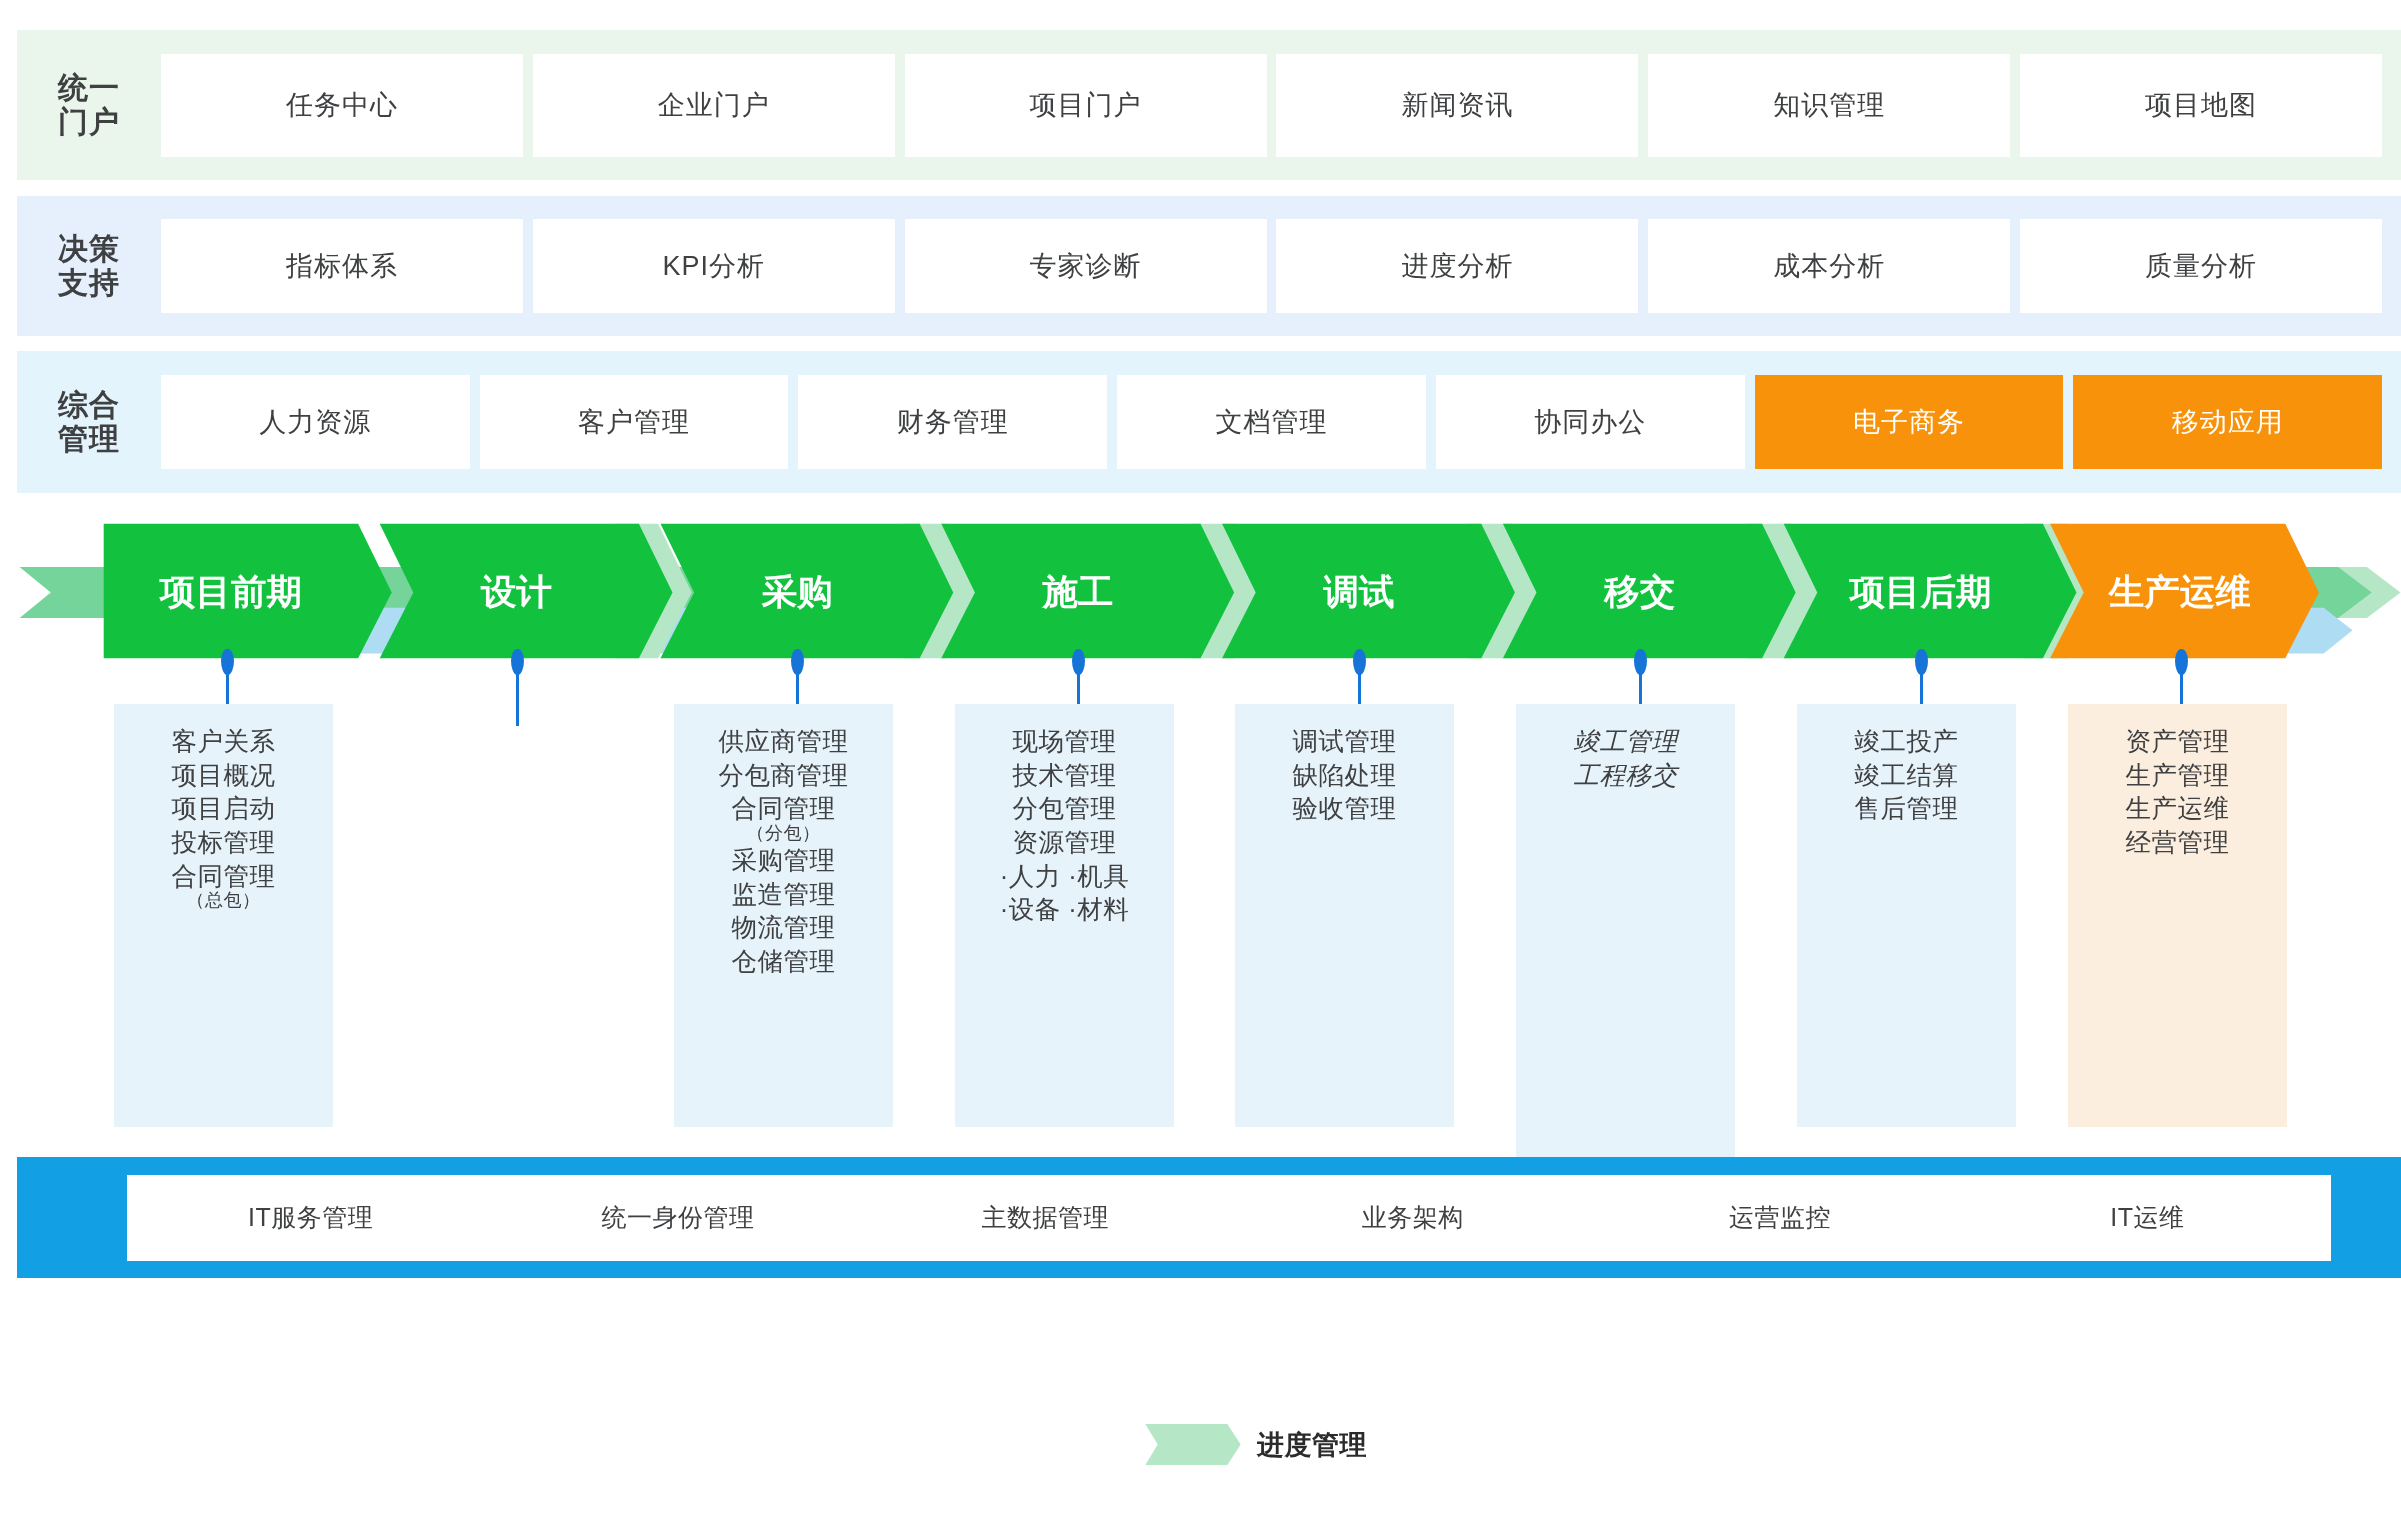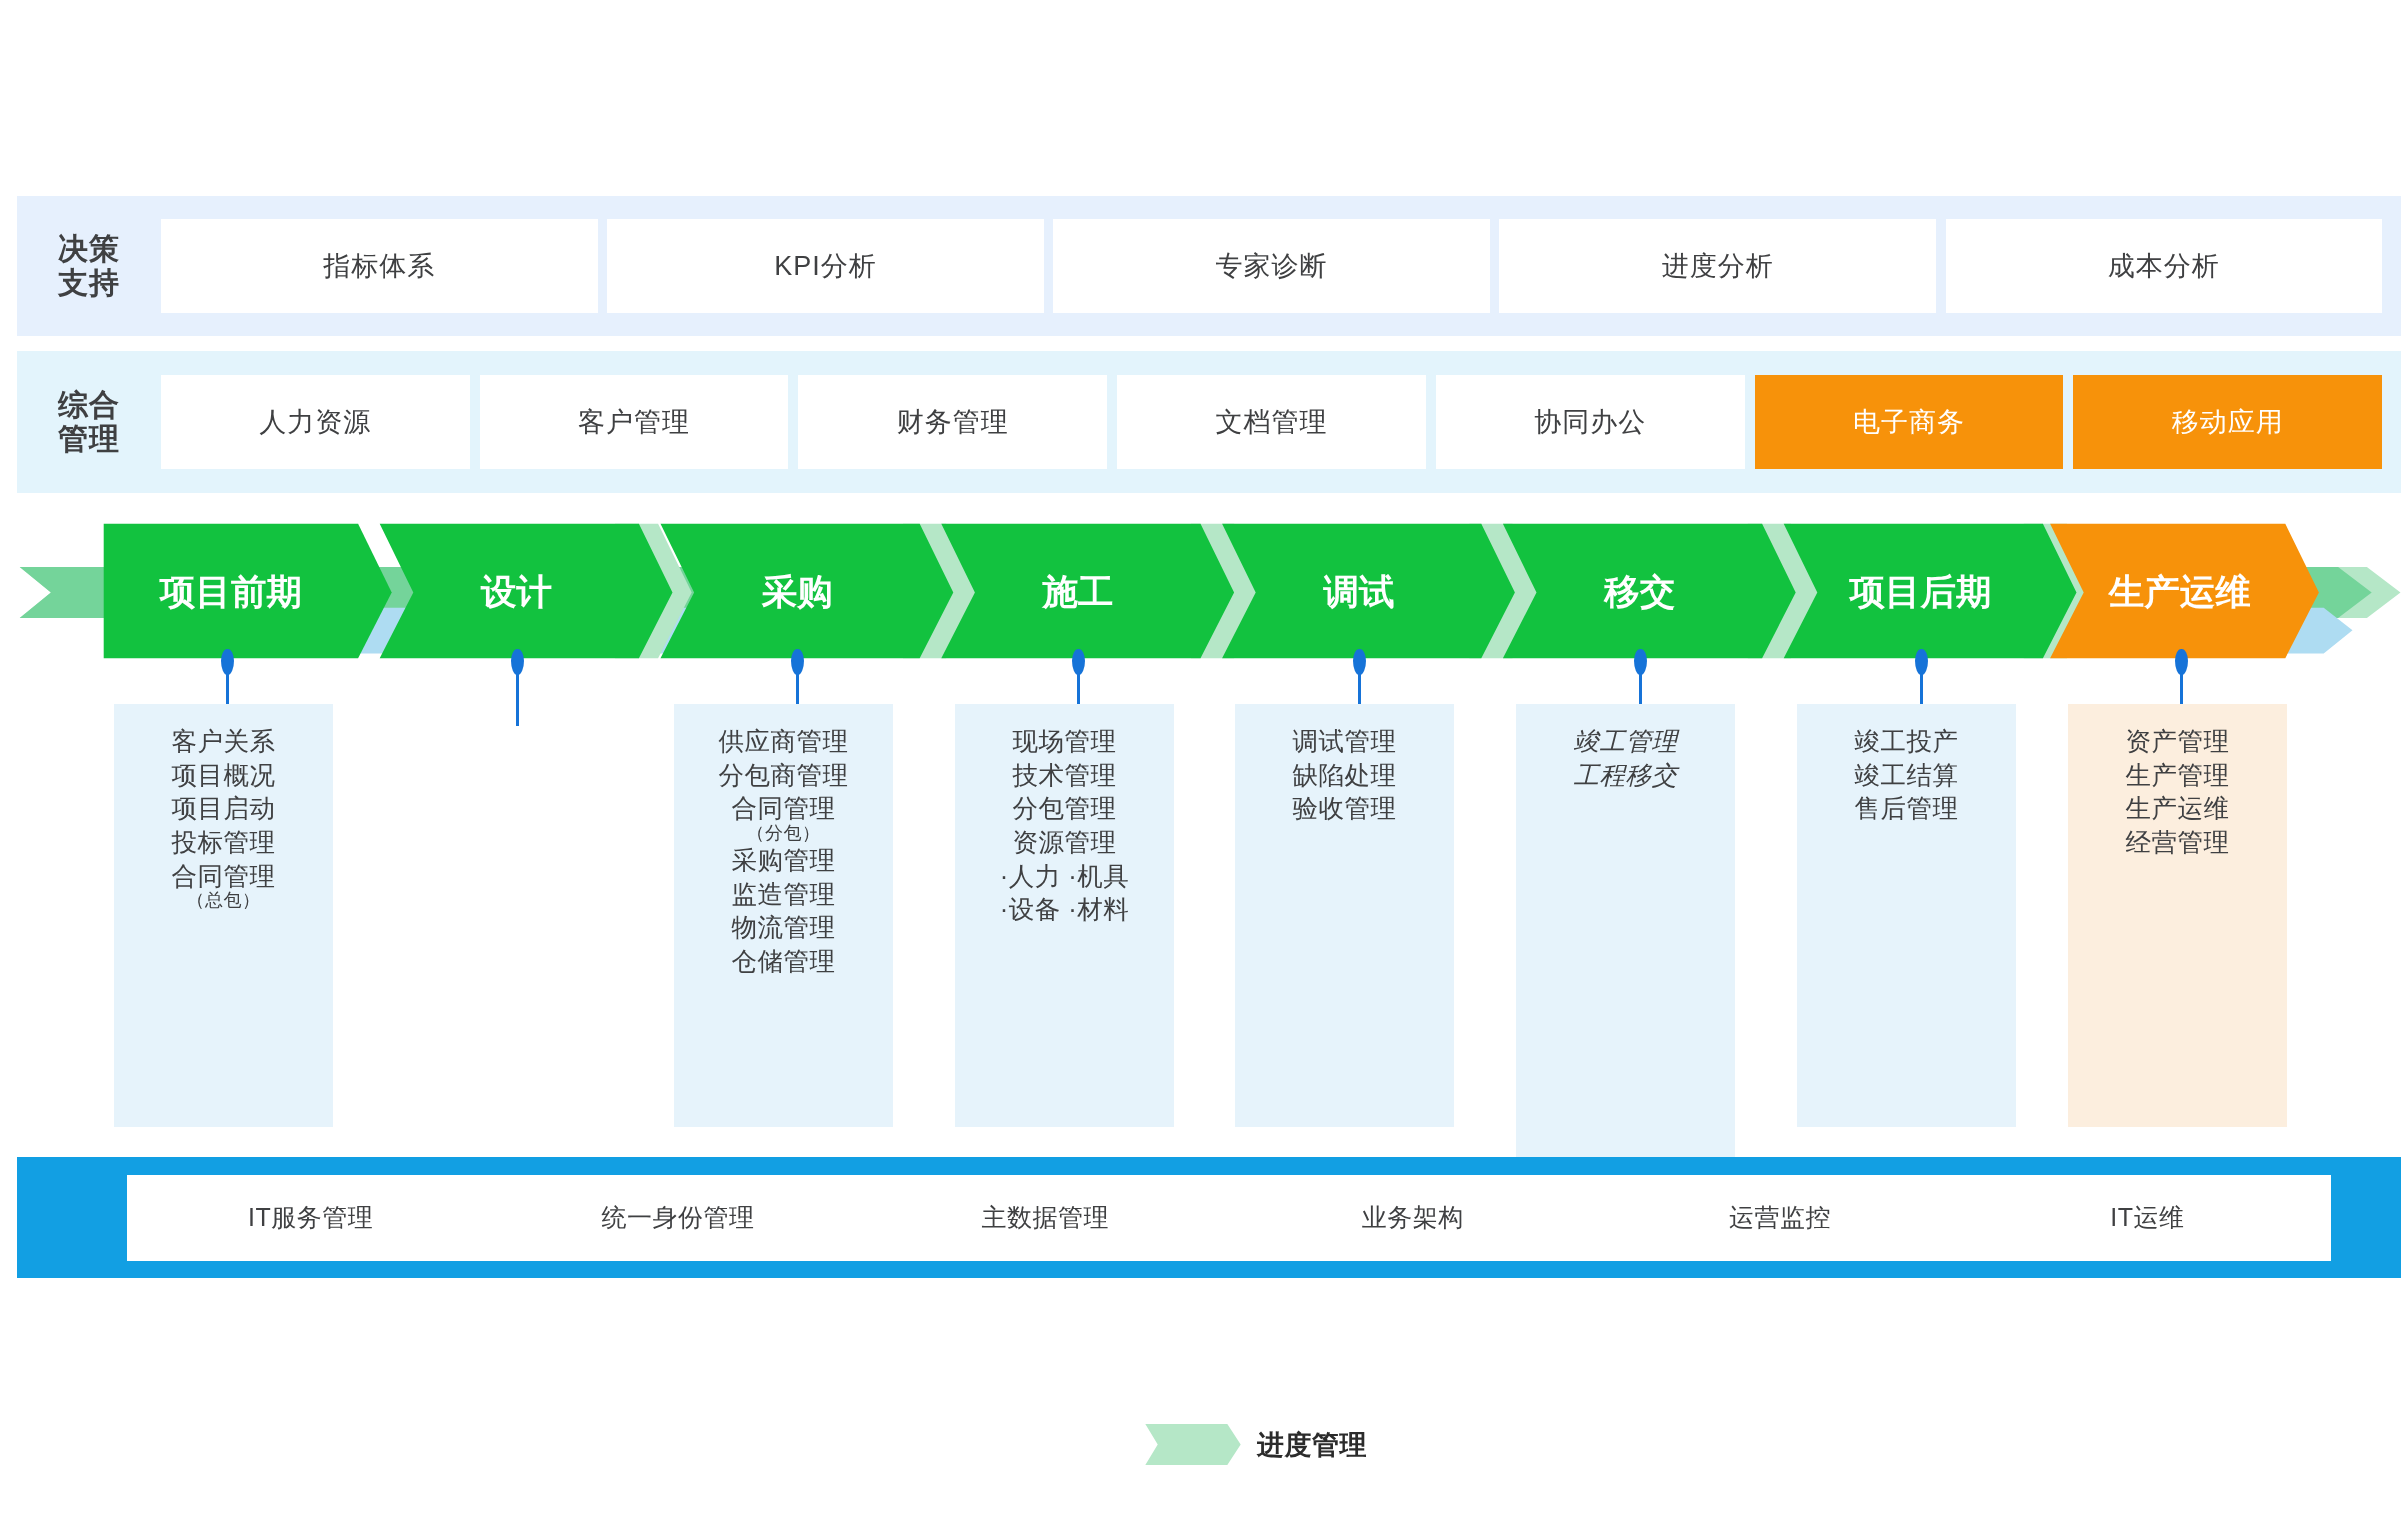--- a/index.html
+++ b/index.html
@@ -160,30 +160,43 @@
     font-weight: bold;
     color: #2b2b2b;
     letter-spacing: 0.5px;
   }
 </style>
 </head>
 <body>
 
 <div class="page">
 
+  <div class="band" id="band-portal">
+    <div class="band-label">统一
+门户</div>
+    <div class="band-cards">
+      <div class="band-card">任务中心</div>
+      <div class="band-card">企业门户</div>
+      <div class="band-card">项目门户</div>
+      <div class="band-card">新闻资讯</div>
+      <div class="band-card">知识管理</div>
+      <div class="band-card">项目地图</div>
+    </div>
+  </div>
 
   <div class="band" id="band-decision">
     <div class="band-label">决策
 支持</div>
     <div class="band-cards">
       <div class="band-card">指标体系</div>
       <div class="band-card">KPI分析</div>
       <div class="band-card">专家诊断</div>
       <div class="band-card">进度分析</div>
       <div class="band-card">成本分析</div>
+      <div class="band-card">质量分析</div>
     </div>
   </div>
 
   <div class="band" id="band-general">
     <div class="band-label">综合
 管理</div>
     <div class="band-cards">
       <div class="band-card">人力资源</div>
       <div class="band-card">客户管理</div>
       <div class="band-card">财务管理</div>

